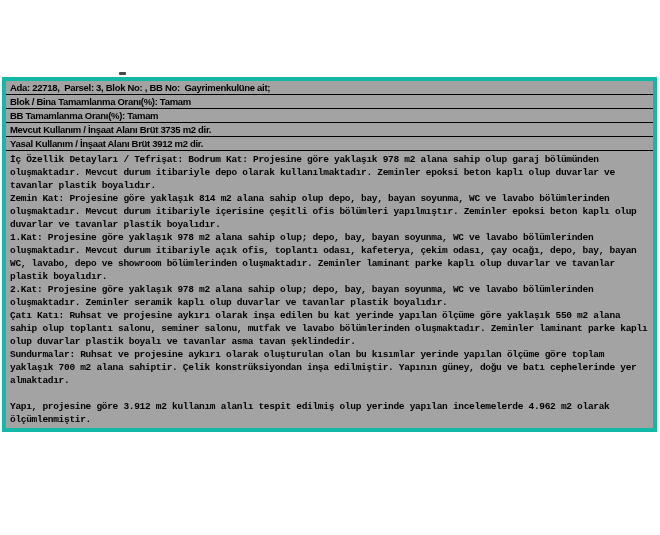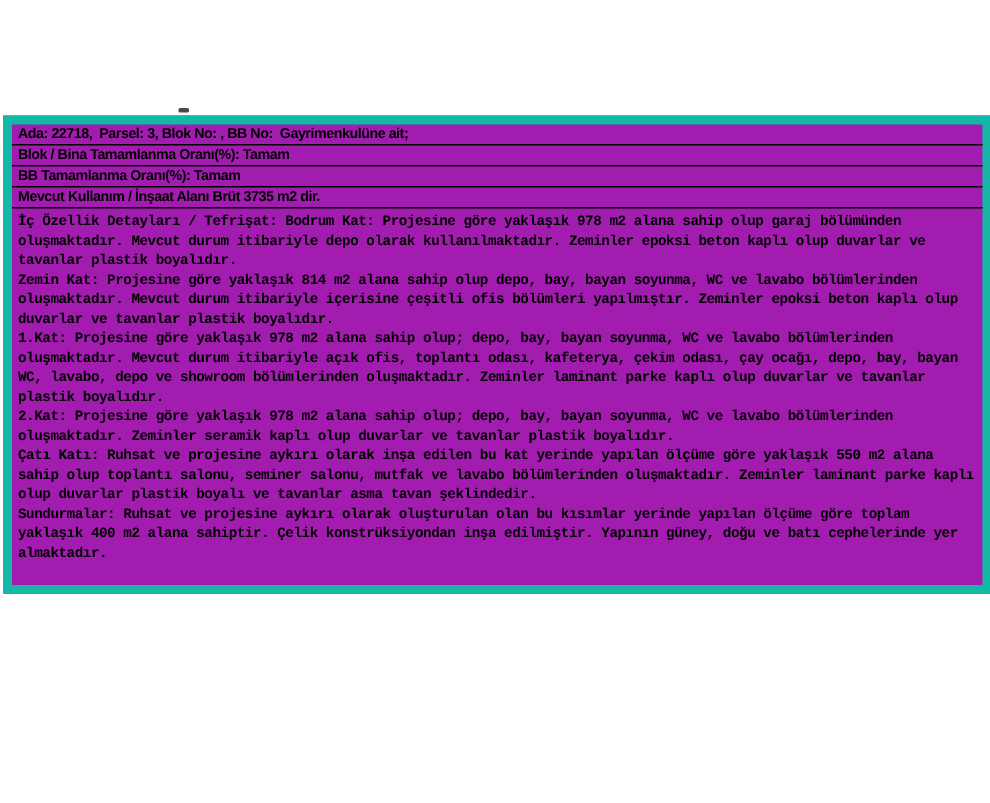--- a/index.html
+++ b/index.html
@@ -24,22 +24,22 @@
     width: 7px;
     height: 3px;
     background: #4a4a4a;
     border-radius: 1px;
   }
   .report-table {
     position: absolute;
     left: 2px;
     top: 77px;
     width: 647px;
-    border: 6px solid #14b8a6;
-    background: #a21caf;
+    border: 4px solid #14b8a6;
+    background: #a3a3a3;
     box-sizing: content-box;
   }
   .row {
     height: 13px;
     line-height: 13.5px;
     border-bottom: 1px solid #000000;
     padding-left: 4px;
     font-size: 9.5px;
     font-weight: 700;
     letter-spacing: -0.3px;
@@ -69,26 +69,28 @@
 <div class="page">
 
   <div class="stray-mark"></div>
 
   <div class="report-table">
 
     <div class="row">Ada: 22718,  Parsel: 3, Blok No: , BB No:  Gayrimenkulüne ait;</div>
     <div class="row">Blok / Bina Tamamlanma Oranı(%): Tamam</div>
     <div class="row">BB Tamamlanma Oranı(%): Tamam</div>
     <div class="row">Mevcut Kullanım / İnşaat Alanı Brüt 3735 m2 dir.</div>
+    <div class="row">Yasal Kullanım / İnşaat Alanı Brüt 3912 m2 dir.</div>
 
     <div class="details-cell">
       <div class="para">İç Özellik Detayları / Tefrişat: Bodrum Kat: Projesine göre yaklaşık 978 m2 alana sahip olup garaj bölümünden oluşmaktadır. Mevcut durum itibariyle depo olarak kullanılmaktadır. Zeminler epoksi beton kaplı olup duvarlar ve tavanlar plastik boyalıdır.</div>
       <div class="para">Zemin Kat: Projesine göre yaklaşık 814 m2 alana sahip olup depo, bay, bayan soyunma, WC ve lavabo bölümlerinden oluşmaktadır. Mevcut durum itibariyle içerisine çeşitli ofis bölümleri yapılmıştır. Zeminler epoksi beton kaplı olup duvarlar ve tavanlar plastik boyalıdır.</div>
       <div class="para">1.Kat: Projesine göre yaklaşık 978 m2 alana sahip olup; depo, bay, bayan soyunma, WC ve lavabo bölümlerinden oluşmaktadır. Mevcut durum itibariyle açık ofis, toplantı odası, kafeterya, çekim odası, çay ocağı, depo, bay, bayan WC, lavabo, depo ve showroom bölümlerinden oluşmaktadır. Zeminler laminant parke kaplı olup duvarlar ve tavanlar plastik boyalıdır.</div>
       <div class="para">2.Kat: Projesine göre yaklaşık 978 m2 alana sahip olup; depo, bay, bayan soyunma, WC ve lavabo bölümlerinden oluşmaktadır. Zeminler seramik kaplı olup duvarlar ve tavanlar plastik boyalıdır.</div>
       <div class="para">Çatı Katı: Ruhsat ve projesine aykırı olarak inşa edilen bu kat yerinde yapılan ölçüme göre yaklaşık 550 m2 alana sahip olup toplantı salonu, seminer salonu, mutfak ve lavabo bölümlerinden oluşmaktadır. Zeminler laminant parke kaplı olup duvarlar plastik boyalı ve tavanlar asma tavan şeklindedir.</div>
-      <div class="para">Sundurmalar: Ruhsat ve projesine aykırı olarak oluşturulan olan bu kısımlar yerinde yapılan ölçüme göre toplam yaklaşık 400 m2 alana sahiptir. Çelik konstrüksiyondan inşa edilmiştir. Yapının güney, doğu ve batı cephelerinde yer almaktadır.</div>
+      <div class="para">Sundurmalar: Ruhsat ve projesine aykırı olarak oluşturulan olan bu kısımlar yerinde yapılan ölçüme göre toplam yaklaşık 700 m2 alana sahiptir. Çelik konstrüksiyondan inşa edilmiştir. Yapının güney, doğu ve batı cephelerinde yer almaktadır.</div>
       <div class="para blank"></div>
+      <div class="para">Yapı, projesine göre 3.912 m2 kullanım alanlı tespit edilmiş olup yerinde yapılan incelemelerde 4.962 m2 olarak ölçümlenmiştir.</div>
     </div>
 
   </div>
 
 </div>
 
 </body></html>

